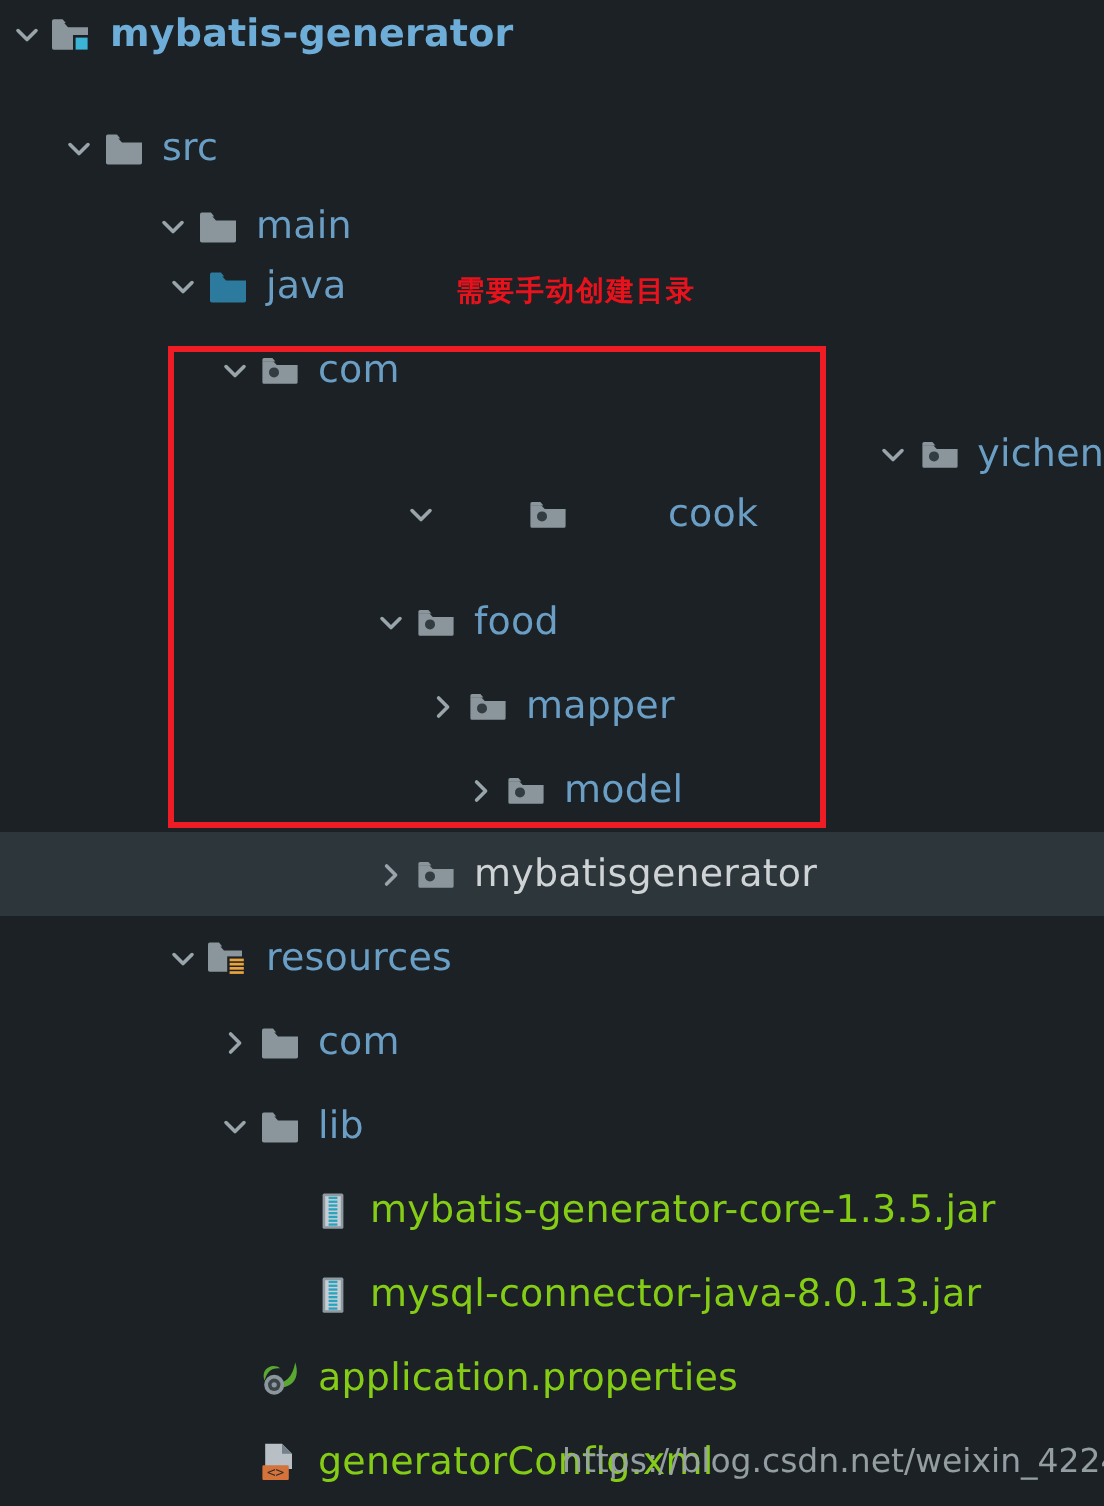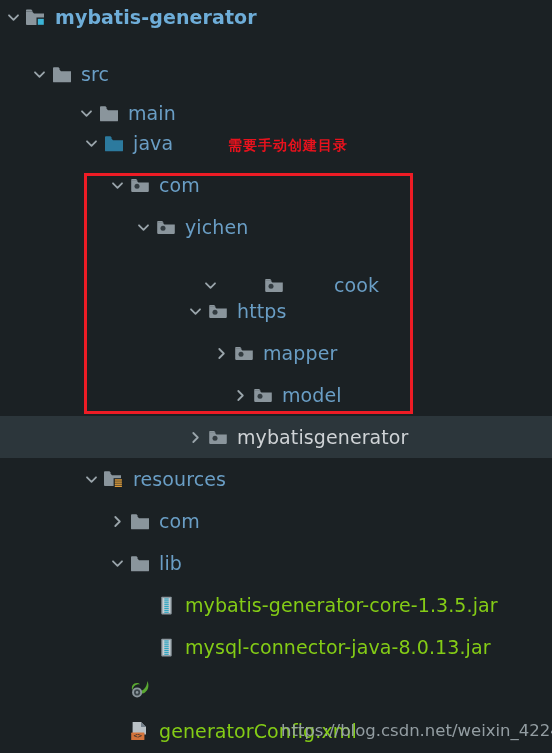--- a/index.html
+++ b/index.html
@@ -160,37 +160,37 @@
         </div>
         <div class="icon">
           <svg width="20" height="16" viewBox="0 0 20 16">
       <path d="M1.2 3.6 h5.4 l1.8 1.9 h10.4 v8.6 a0.8 0.8 0 0 1 -0.8 0.8 H2 a0.8 0.8 0 0 1 -0.8 -0.8 Z" fill="#8a959c"></path>
       <path d="M1.2 2.8 a0.8 0.8 0 0 1 0.8 -0.8 h4.2 l1.5 1.7 H1.2 Z" fill="#8a959c"></path>
       <circle cx="7" cy="9.2" r="2.5" fill="#333c41"></circle>
     </svg>
         </div>
         <span class="label ">com</span>
       </div>
-      <div class="row" style="top: 206px;">
+      <div class="row" style="top: 206px; justify-content: flex-end;">
         <div style="flex: 0 0 132px;"></div>
         <div class="arrow">
           <svg width="15" height="15" viewBox="0 0 15 15">
             <path d="M3 5.3 L7.5 9.8 L12 5.3" stroke="#9aa5ab" stroke-width="1.8" fill="none" stroke-linecap="round" stroke-linejoin="round"></path>
           </svg>
         </div>
         <div class="icon">
           <svg width="20" height="16" viewBox="0 0 20 16">
       <path d="M1.2 3.6 h5.4 l1.8 1.9 h10.4 v8.6 a0.8 0.8 0 0 1 -0.8 0.8 H2 a0.8 0.8 0 0 1 -0.8 -0.8 Z" fill="#8a959c"></path>
       <path d="M1.2 2.8 a0.8 0.8 0 0 1 0.8 -0.8 h4.2 l1.5 1.7 H1.2 Z" fill="#8a959c"></path>
       <circle cx="7" cy="9.2" r="2.5" fill="#333c41"></circle>
     </svg>
         </div>
         <span class="label ">yichen</span>
       </div>
-      <div class="row" style="top: 264px; gap: 41px;">
+      <div class="row" style="top: 236px; gap: 41px;">
         <div style="flex: 0 0 158px;"></div>
         <div class="arrow">
           <svg width="15" height="15" viewBox="0 0 15 15">
             <path d="M3 5.3 L7.5 9.8 L12 5.3" stroke="#9aa5ab" stroke-width="1.8" fill="none" stroke-linecap="round" stroke-linejoin="round"></path>
           </svg>
         </div>
         <div class="icon">
           <svg width="20" height="16" viewBox="0 0 20 16">
       <path d="M1.2 3.6 h5.4 l1.8 1.9 h10.4 v8.6 a0.8 0.8 0 0 1 -0.8 0.8 H2 a0.8 0.8 0 0 1 -0.8 -0.8 Z" fill="#8a959c"></path>
       <path d="M1.2 2.8 a0.8 0.8 0 0 1 0.8 -0.8 h4.2 l1.5 1.7 H1.2 Z" fill="#8a959c"></path>
@@ -206,21 +206,21 @@
             <path d="M3 5.3 L7.5 9.8 L12 5.3" stroke="#9aa5ab" stroke-width="1.8" fill="none" stroke-linecap="round" stroke-linejoin="round"></path>
           </svg>
         </div>
         <div class="icon">
           <svg width="20" height="16" viewBox="0 0 20 16">
       <path d="M1.2 3.6 h5.4 l1.8 1.9 h10.4 v8.6 a0.8 0.8 0 0 1 -0.8 0.8 H2 a0.8 0.8 0 0 1 -0.8 -0.8 Z" fill="#8a959c"></path>
       <path d="M1.2 2.8 a0.8 0.8 0 0 1 0.8 -0.8 h4.2 l1.5 1.7 H1.2 Z" fill="#8a959c"></path>
       <circle cx="7" cy="9.2" r="2.5" fill="#333c41"></circle>
     </svg>
         </div>
-        <span class="label ">https</span>
+        <span class="label ">food</span>
       </div>
       <div class="row" style="top: 332px;">
         <div style="flex: 0 0 210px;"></div>
         <div class="arrow">
           <svg width="15" height="15" viewBox="0 0 15 15">
             <path d="M5.3 3 L9.8 7.5 L5.3 12" stroke="#9aa5ab" stroke-width="1.8" fill="none" stroke-linecap="round" stroke-linejoin="round"></path>
           </svg>
         </div>
         <div class="icon">
           <svg width="20" height="16" viewBox="0 0 20 16">
@@ -360,20 +360,21 @@
         <div class="arrow blank"></div>
         <div class="icon">
           <svg width="22" height="18" viewBox="0 0 22 18">
       <path d="M18.6 1.1 c1.6 4.6 0.9 9.1 -2.6 11.3 -3.9 2.4 -9.6 1.6 -12.6 -0.9 3.8 1 8.3 0.7 11.2 -1.9 2.5 -2.2 3.4 -5.3 4 -8.5 Z" fill="#5aa832"></path>
       <path d="M3.3 10.2 c-1.1 -2.6 -0.3 -5.4 2.1 -6.6 1.9 -1 4.3 -0.6 5.7 0.6 -2.2 -0.2 -4.4 0.3 -5.7 1.8 -1.2 1.3 -1.6 2.8 -2.1 4.2 Z" fill="#5aa832"></path>
       <circle cx="8.1" cy="12.4" r="5.0" fill="#8c979d"></circle>
       <circle cx="8.1" cy="12.4" r="3.1" fill="#3a4449"></circle>
       <circle cx="8.1" cy="12.4" r="1.3" fill="#8c979d"></circle>
     </svg>
         </div>
+        <span class="label lib">application.properties</span>
       </div>
       <div class="row" style="top: 710px;">
         <div style="flex: 0 0 106px;"></div>
         <div class="arrow blank"></div>
         <div class="icon">
           <svg width="20" height="20" viewBox="0 0 20 20">
       <path d="M2.6 0.9 h8.4 l5.0 5.0 v7.6 H2.6 Z" fill="#b9c0c5"></path>
       <path d="M11.0 0.9 l5.0 5.0 h-5.0 Z" fill="#74808a"></path>
       <rect x="1.2" y="11.6" width="13.2" height="7.4" rx="0.6" fill="#d4733a"></rect>
       <text x="7.8" y="17.3" font-size="7.2" font-family="DejaVu Sans Mono, monospace" fill="#2b2b2b" text-anchor="middle">&lt;&gt;</text>

